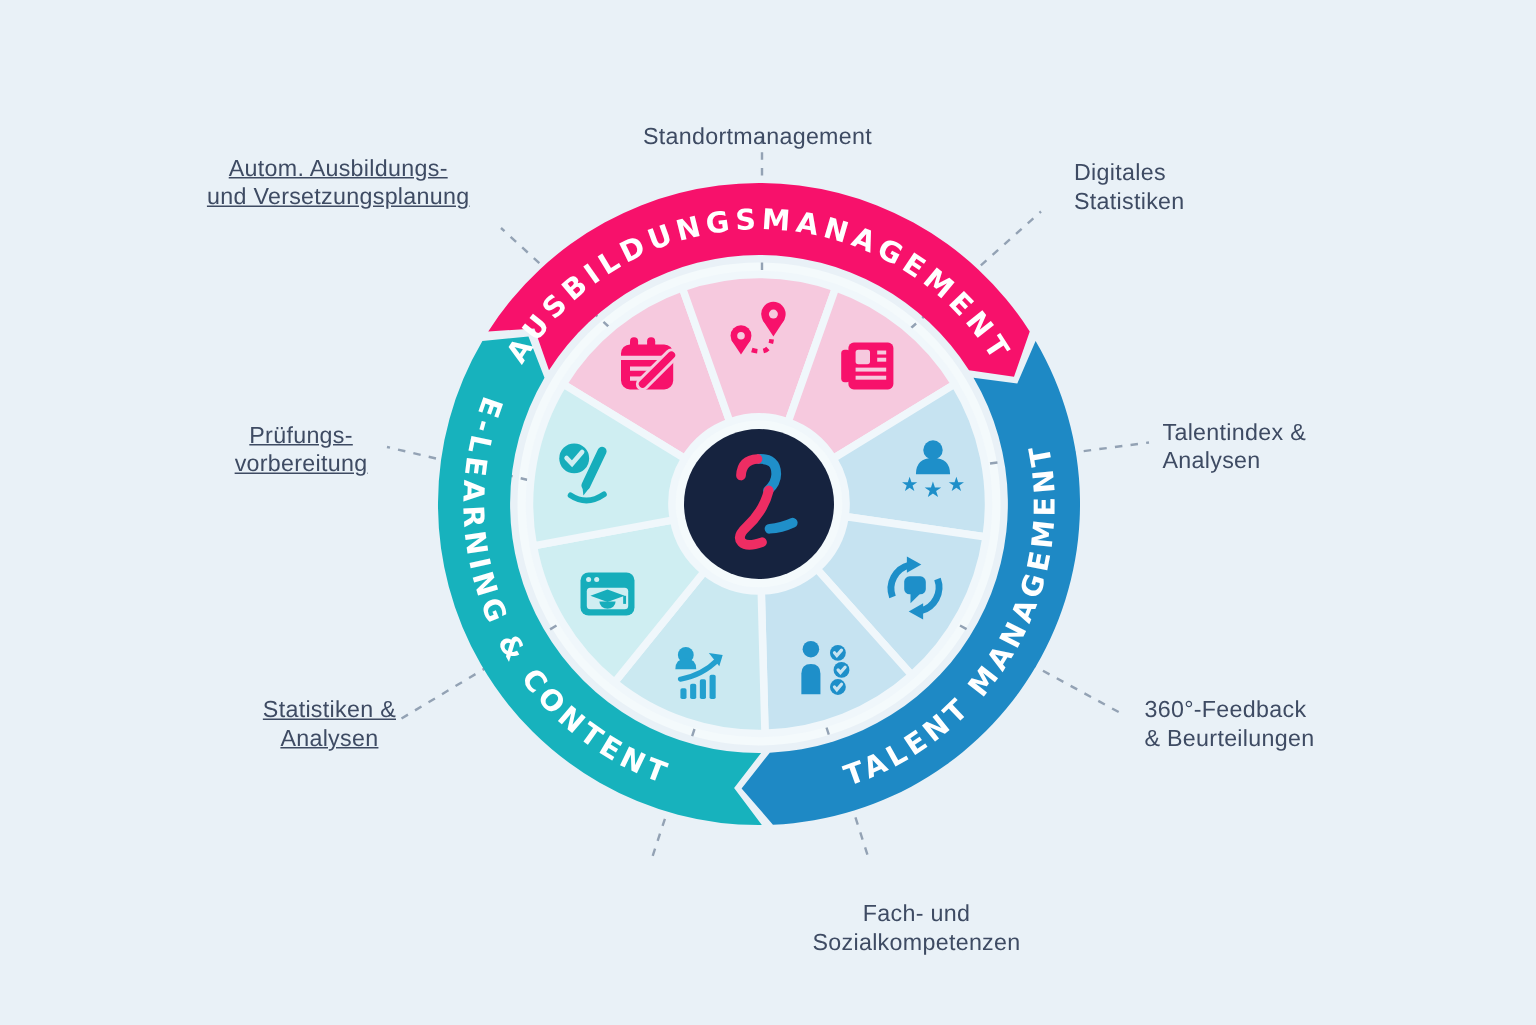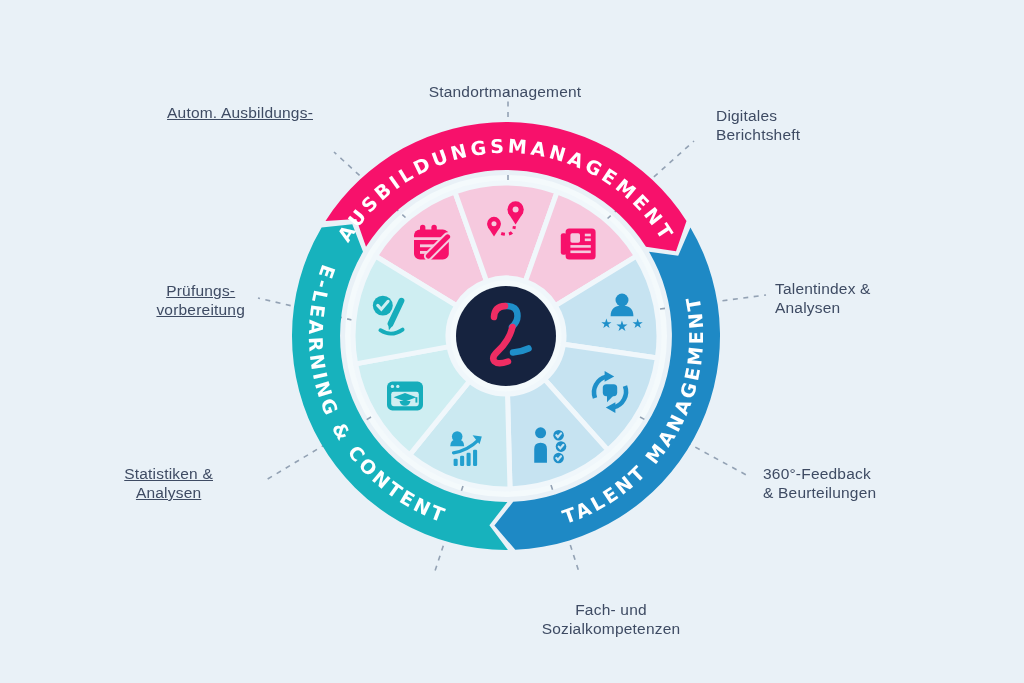--- a/index.html
+++ b/index.html
@@ -191,38 +191,39 @@
     </g>
   </g>
 </svg>
 
 <div class="callout align-center" style="left:505px;top:62px;">
   <div>Standortmanagement</div>
 </div>
 
 <div class="callout align-right" style="right:711px;top:103px;">
   <div>Autom. Ausbildungs-</div>
+  <div>und Versetzungsplanung</div>
 </div>
 
 <div class="callout align-left" style="left:716px;top:106px;">
   <div>Digitales</div>
-  <div>Berichtsheft</div>
+  <div>Statistiken</div>
 </div>
 
 <div class="callout align-right" style="right:779px;top:281px;">
   <div>Prüfungs-</div>
   <div>vorbereitung</div>
 </div>
 
 <div class="callout align-left" style="left:775px;top:279px;">
   <div>Talentindex &amp;</div>
   <div>Analysen</div>
 </div>
 
-<div class="callout align-right" style="right:811px;top:464px;">
+<div class="callout align-right" style="right:760px;top:464px;">
   <div>Statistiken &amp;</div>
   <div>Analysen</div>
 </div>
 
 <div class="callout align-left" style="left:763px;top:464px;">
   <div>360°-Feedback</div>
   <div>&amp; Beurteilungen</div>
 </div>
 
 

